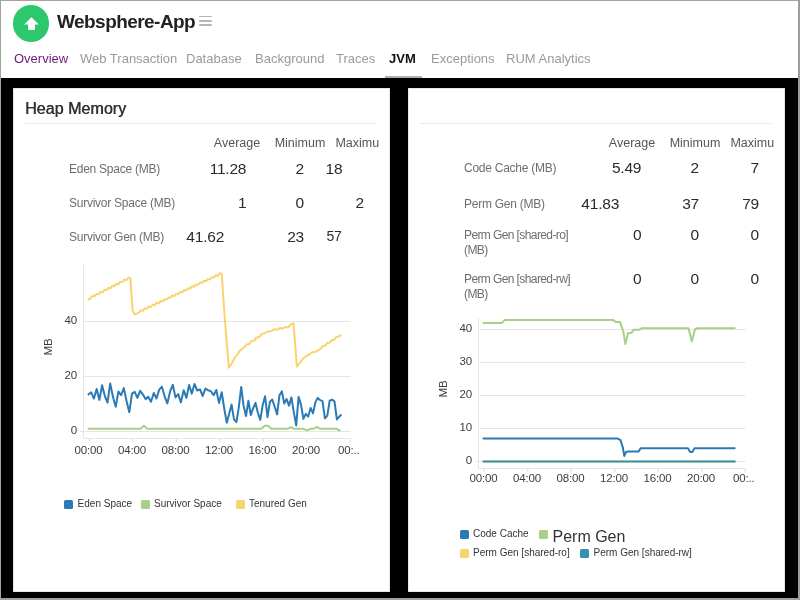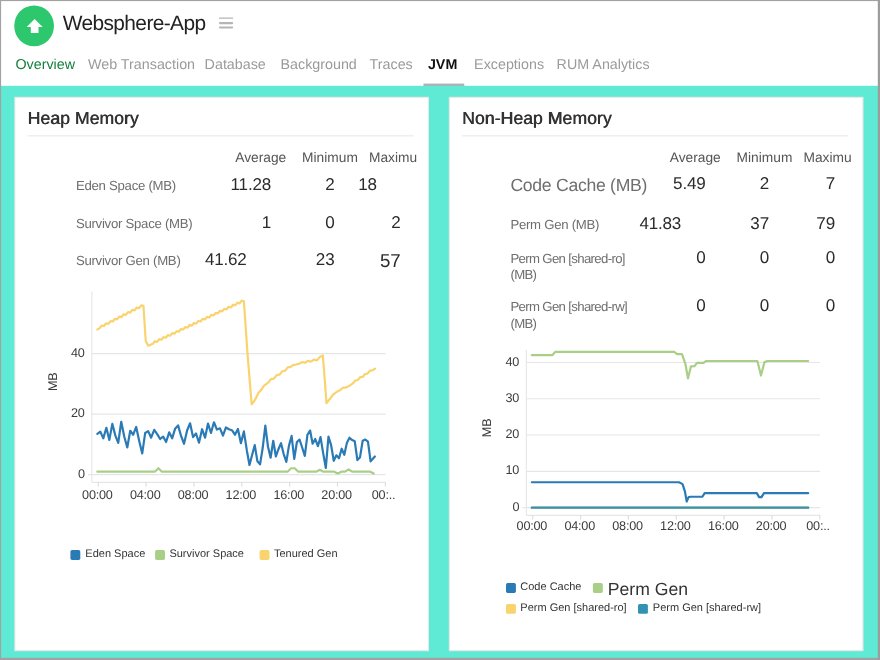--- a/index.html
+++ b/index.html
@@ -1,37 +1,37 @@
 <!DOCTYPE html>
 <html><head><meta charset="utf-8">
 <style>
 * { margin:0; padding:0; box-sizing:border-box; }
 html,body { width:800px; height:600px; overflow:hidden; }
 body { font-family:"Liberation Sans",sans-serif; background:#fff; position:relative; }
-.content { position:absolute; left:0; top:78px; width:800px; height:522px; background:#5eead4; }
+.content { position:absolute; left:0; top:78px; width:800px; height:522px; background:#000000; }
 .edge { position:absolute; background:#a2a2a2; }
 .panel { position:absolute; top:11px; width:375px; height:502px; background:#fff;
           box-shadow:0 0 0 1px #e6e7e9; }
 .ptitle { position:absolute; left:11px; top:10.5px; font-size:16px; color:#333;
            text-shadow:0.5px 0 0 #333; letter-spacing:0.05px; }
 .prule { position:absolute; left:11px; top:34px; width:351px; height:1px; background:#e9e9e9; }
 .bottombar { position:absolute; left:0; top:597.5px; width:800px; height:2.5px; background:#a2a2a2; }
 </style></head>
 <body>
 <div style="position:absolute;left:12.7px;top:5.4px;width:36.6px;height:36.6px;border-radius:50%;background:#2dc76e"></div>
 <svg style="position:absolute;left:12.7px;top:5.4px" width="37" height="37" viewBox="0 0 37 37">
 <path d="M18.5 12.2 L25.8 19.5 L22 19.5 L22 25 L15 25 L15 19.5 L11.2 19.5 Z" fill="#fff"></path>
 </svg>
-<div style="position:absolute;left:57px;top:11px;font-size:19px;font-weight:normal;color:#222;letter-spacing:-0.55px">Websphere-App</div>
+<div style="position:absolute;left:57px;top:11px;font-size:19px;font-weight:bold;color:#222;letter-spacing:-0.55px">Websphere-App</div>
 <div style="position:absolute;left:199px;top:15.6px;width:13px">
   <div style="height:1.8px;background:#b5b5b5;border-radius:1px"></div>
   <div style="height:1.8px;background:#b5b5b5;border-radius:1px;margin-top:2.5px"></div>
   <div style="height:1.8px;background:#b5b5b5;border-radius:1px;margin-top:2.5px"></div>
 </div>
-<div style="position:absolute;left:14px;top:51px;font-size:13px;color:#15803d">Overview</div>
+<div style="position:absolute;left:14px;top:51px;font-size:13px;color:#701a75">Overview</div>
 <div style="position:absolute;left:80px;top:51px;font-size:13px;color:#9a9a9a">Web Transaction</div>
 <div style="position:absolute;left:186px;top:51px;font-size:13px;color:#9a9a9a">Database</div>
 <div style="position:absolute;left:255px;top:51px;font-size:13px;color:#9a9a9a">Background</div>
 <div style="position:absolute;left:336px;top:51px;font-size:13px;color:#9a9a9a">Traces</div>
 <div style="position:absolute;left:389px;top:51px;font-size:13px;font-weight:bold;color:#111">JVM</div>
 <div style="position:absolute;left:431px;top:51px;font-size:13px;color:#9a9a9a">Exceptions</div>
 <div style="position:absolute;left:506px;top:51px;font-size:13px;color:#9a9a9a">RUM Analytics</div>
 <div style="position:absolute;left:385px;top:76px;width:37px;height:2.6px;background:#b0b0b0"></div>
 <div class="content">
 <div class="panel" style="left:14px">
@@ -46,21 +46,21 @@
       <div style="position:absolute;left:172.3px;top:71.3px;width:60px;text-align:right;font-size:15.5px;letter-spacing:-0.2px;color:#2b2b2b">11.28</div>
       <div style="position:absolute;left:230px;top:71.3px;width:60px;text-align:right;font-size:15.5px;letter-spacing:-0.2px;color:#2b2b2b">2</div>
       <div style="position:absolute;left:290px;top:71.3px;width:60px;text-align:center;font-size:15.5px;letter-spacing:-0.2px;color:#2b2b2b">18</div>
   <div style="position:absolute;left:55px;top:106.7px;font-size:12px;letter-spacing:-0.25px;color:#6e6e6e;white-space:nowrap">Survivor Space (MB)</div>
       <div style="position:absolute;left:172.3px;top:104.7px;width:60px;text-align:right;font-size:15.5px;letter-spacing:-0.2px;color:#2b2b2b">1</div>
       <div style="position:absolute;left:230px;top:104.7px;width:60px;text-align:right;font-size:15.5px;letter-spacing:-0.2px;color:#2b2b2b">0</div>
       <div style="position:absolute;left:290px;top:104.7px;width:60px;text-align:right;font-size:15.5px;letter-spacing:-0.2px;color:#2b2b2b">2</div>
   <div style="position:absolute;left:55px;top:141.3px;font-size:12px;letter-spacing:-0.25px;color:#6e6e6e;white-space:nowrap">Survivor Gen (MB)</div>
       <div style="position:absolute;left:172.3px;top:139.3px;width:60px;font-size:15.5px;letter-spacing:-0.2px;color:#2b2b2b">41.62</div>
       <div style="position:absolute;left:230px;top:139.3px;width:60px;text-align:right;font-size:15.5px;letter-spacing:-0.2px;color:#2b2b2b">23</div>
-      <div style="position:absolute;left:290px;top:139.3px;width:60px;text-align:right;font-size:17px;letter-spacing:-0.2px;color:#2b2b2b">57</div>
+      <div style="position:absolute;left:290px;top:139.3px;width:60px;text-align:center;font-size:14px;letter-spacing:-0.2px;color:#2b2b2b">57</div>
   <svg width="375" height="502" style="position:absolute;left:0;top:0" font-family="Liberation Sans, sans-serif">
 <line x1="69.5" y1="232.5" x2="336.5" y2="232.5" stroke="#e6e6e6" stroke-width="1"></line>
         <line x1="69.5" y1="287.5" x2="336.5" y2="287.5" stroke="#e6e6e6" stroke-width="1"></line>
         <line x1="69.5" y1="342.5" x2="336.5" y2="342.5" stroke="#e6e6e6" stroke-width="1"></line>
 <line x1="69.5" y1="176" x2="69.5" y2="349.5" stroke="#e6e6e6" stroke-width="1"></line>
         <line x1="66.0" y1="342.5" x2="69.5" y2="342.5" stroke="#e6e6e6" stroke-width="1"></line>
 <line x1="69.5" y1="349.5" x2="336.5" y2="349.5" stroke="#e6e6e6" stroke-width="1"></line>
         <line x1="75.3" y1="349.5" x2="75.3" y2="353.3" stroke="#dcdcdc" stroke-width="1"></line>
         <line x1="118.8" y1="349.5" x2="118.8" y2="353.3" stroke="#dcdcdc" stroke-width="1"></line>
         <line x1="162.3" y1="349.5" x2="162.3" y2="353.3" stroke="#dcdcdc" stroke-width="1"></line>
@@ -84,28 +84,27 @@
 <polyline points="74.5,305.4 77.2,303.4 79.9,309.5 82.7,299.9 85.4,310.9 88.1,296.3 90.8,306.8 93.5,313.6 96.2,294.4 99.0,308.1 101.7,317.8 104.4,302.6 107.1,306.2 109.8,299.1 112.6,312.2 115.3,323.2 118.0,304.6 120.7,302.9 123.4,308.9 126.2,301.8 128.9,305.6 131.6,310.1 134.3,307.9 137.0,312.8 139.8,304.0 142.5,309.5 145.2,300.7 147.9,297.7 150.6,307.3 153.3,314.4 156.1,302.4 158.8,295.8 161.5,308.4 164.2,305.1 166.9,313.4 169.7,301.2 172.4,308.9 175.1,296.0 177.8,304.6 180.5,294.9 183.2,301.5 186.0,300.4 188.7,307.0 191.4,299.6 194.1,301.2 196.8,302.1 199.6,306.2 202.3,301.0 205.0,313.9 207.7,303.2 210.4,320.5 212.8,333.7 215.2,324.6 217.6,315.6 220.0,330.4 222.4,333.1 224.8,318.3 227.2,297.9 229.6,316.9 232.0,327.1 234.4,311.7 236.8,326.0 239.1,319.4 241.5,313.9 243.9,323.8 246.3,330.9 248.7,316.1 251.1,307.3 253.5,328.2 255.9,312.8 258.3,310.6 260.7,317.8 263.1,325.4 265.5,306.2 267.9,302.4 270.2,314.4 272.6,310.1 275.0,316.6 277.4,308.4 279.8,323.2 282.2,336.4 284.6,307.9 287.0,315.6 289.4,329.9 291.8,324.9 294.2,327.6 296.6,318.9 299.0,324.4 301.4,313.4 303.7,308.9 306.1,311.1 308.5,312.2 310.9,329.3 313.3,326.6 315.7,311.7 318.1,310.6 320.5,312.5 322.9,330.4 326.8,326.0" fill="none" stroke="#2a7ab6" stroke-width="2.0" stroke-linejoin="round" stroke-linecap="round"></polyline>
 </svg>
   <div style="position:absolute;left:50.4px;top:411px;width:9px;height:9px;background:#2a7ab6;border-radius:1.5px"></div>
       <div style="position:absolute;left:63.6px;top:409px;font-size:10px;color:#333;white-space:nowrap">Eden Space</div>
   <div style="position:absolute;left:127px;top:411px;width:9px;height:9px;background:#a9cf87;border-radius:1.5px"></div>
       <div style="position:absolute;left:140px;top:409px;font-size:10px;color:#333;white-space:nowrap">Survivor Space</div>
   <div style="position:absolute;left:221.9px;top:411px;width:9px;height:9px;background:#f9d36e;border-radius:1.5px"></div>
       <div style="position:absolute;left:235px;top:409px;font-size:10px;color:#333;white-space:nowrap">Tenured Gen</div>
 </div>
 <div class="panel" style="left:409px">
-  <div class="ptitle">Non-Heap Memory</div>
   <div class="prule"></div>
   <div style="position:absolute;left:0;top:0;width:365px;height:502px;overflow:hidden;pointer-events:none">
         <div style="position:absolute;left:223px;top:46.5px;transform:translateX(-50%);font-size:12.5px;color:#555;white-space:nowrap">Average</div>
         <div style="position:absolute;left:286px;top:46.5px;transform:translateX(-50%);font-size:12.5px;color:#555;white-space:nowrap">Minimum</div>
         <div style="position:absolute;left:348.5px;top:46.5px;transform:translateX(-50%);font-size:12.5px;color:#555;white-space:nowrap">Maximum</div>
       </div>
-  <div style="position:absolute;left:55px;top:72px;font-size:16px;letter-spacing:-0.25px;color:#6e6e6e;white-space:nowrap">Code Cache (MB)</div>
+  <div style="position:absolute;left:55px;top:72px;font-size:12px;letter-spacing:-0.25px;color:#6e6e6e;white-space:nowrap">Code Cache (MB)</div>
       <div style="position:absolute;left:172.3px;top:70px;width:60px;text-align:right;font-size:15.5px;letter-spacing:-0.2px;color:#2b2b2b">5.49</div>
       <div style="position:absolute;left:230px;top:70px;width:60px;text-align:right;font-size:15.5px;letter-spacing:-0.2px;color:#2b2b2b">2</div>
       <div style="position:absolute;left:290px;top:70px;width:60px;text-align:right;font-size:15.5px;letter-spacing:-0.2px;color:#2b2b2b">7</div>
   <div style="position:absolute;left:55px;top:108px;font-size:12px;letter-spacing:-0.25px;color:#6e6e6e;white-space:nowrap">Perm Gen (MB)</div>
       <div style="position:absolute;left:172.3px;top:106px;width:60px;text-align:left;font-size:15.5px;letter-spacing:-0.2px;color:#2b2b2b">41.83</div>
       <div style="position:absolute;left:230px;top:106px;width:60px;text-align:right;font-size:15.5px;letter-spacing:-0.2px;color:#2b2b2b">37</div>
       <div style="position:absolute;left:290px;top:106px;width:60px;text-align:right;font-size:15.5px;letter-spacing:-0.2px;color:#2b2b2b">79</div>
   <div style="position:absolute;left:55px;top:139px;font-size:12px;letter-spacing:-0.6px;color:#6e6e6e;line-height:15px;white-space:nowrap">Perm Gen&nbsp;[shared-ro]<br>(MB)</div>
       <div style="position:absolute;left:172.3px;top:137px;width:60px;text-align:right;font-size:15.5px;letter-spacing:-0.2px;color:#2b2b2b">0</div>
       <div style="position:absolute;left:230px;top:137px;width:60px;text-align:right;font-size:15.5px;letter-spacing:-0.2px;color:#2b2b2b">0</div>

